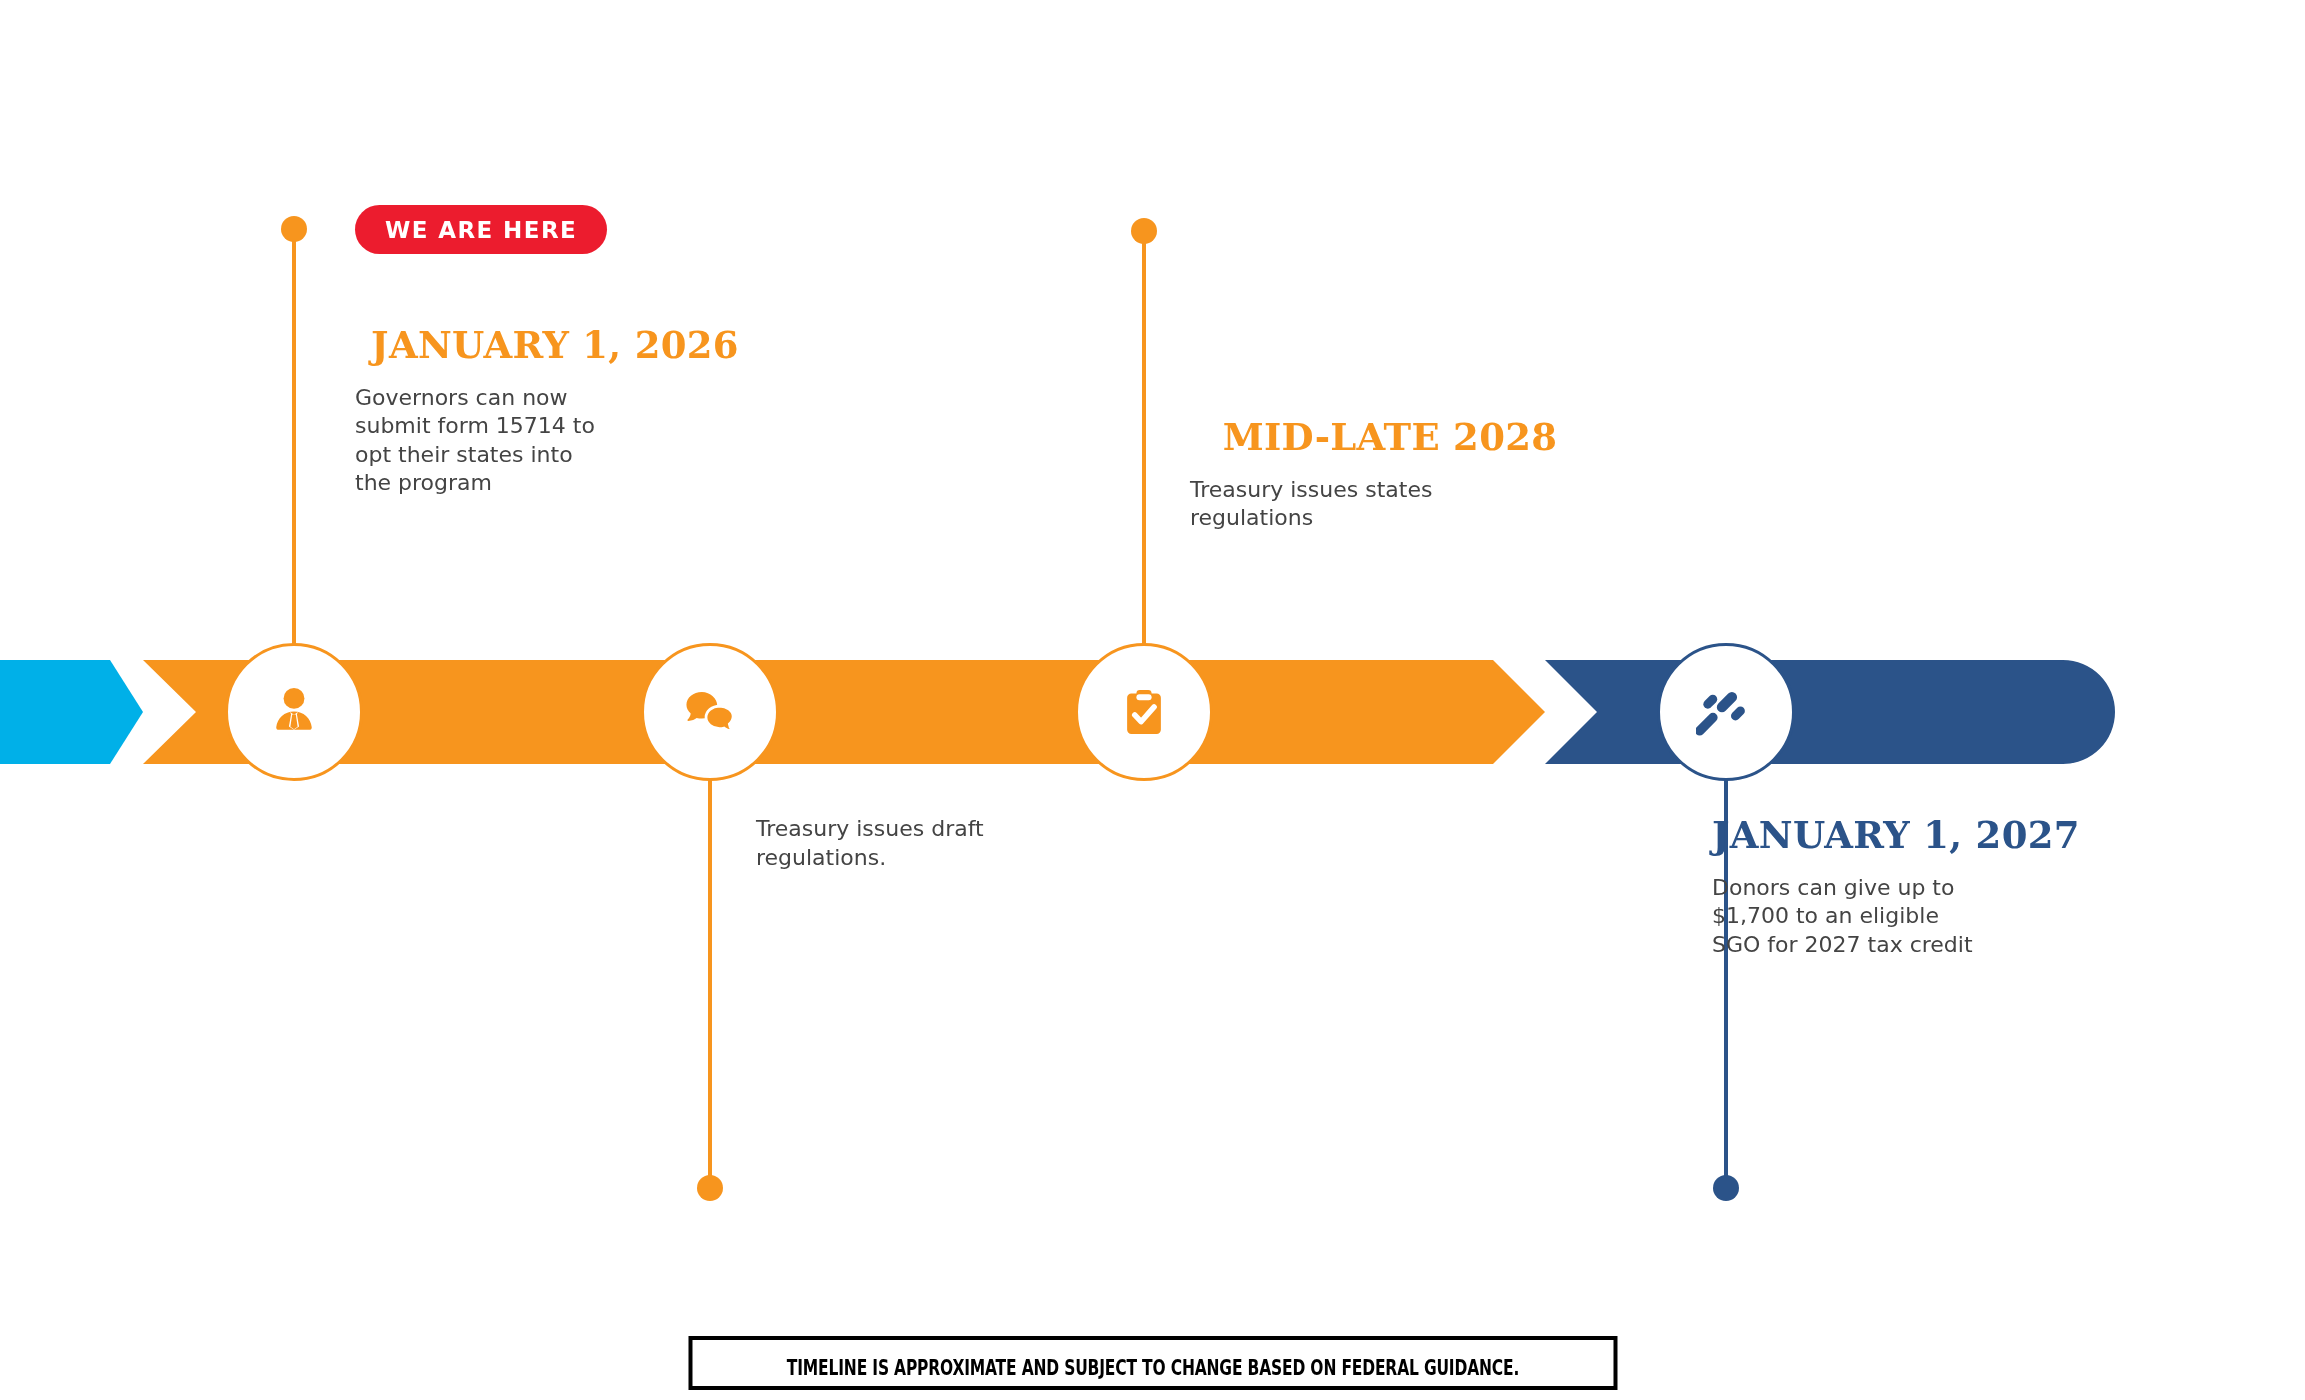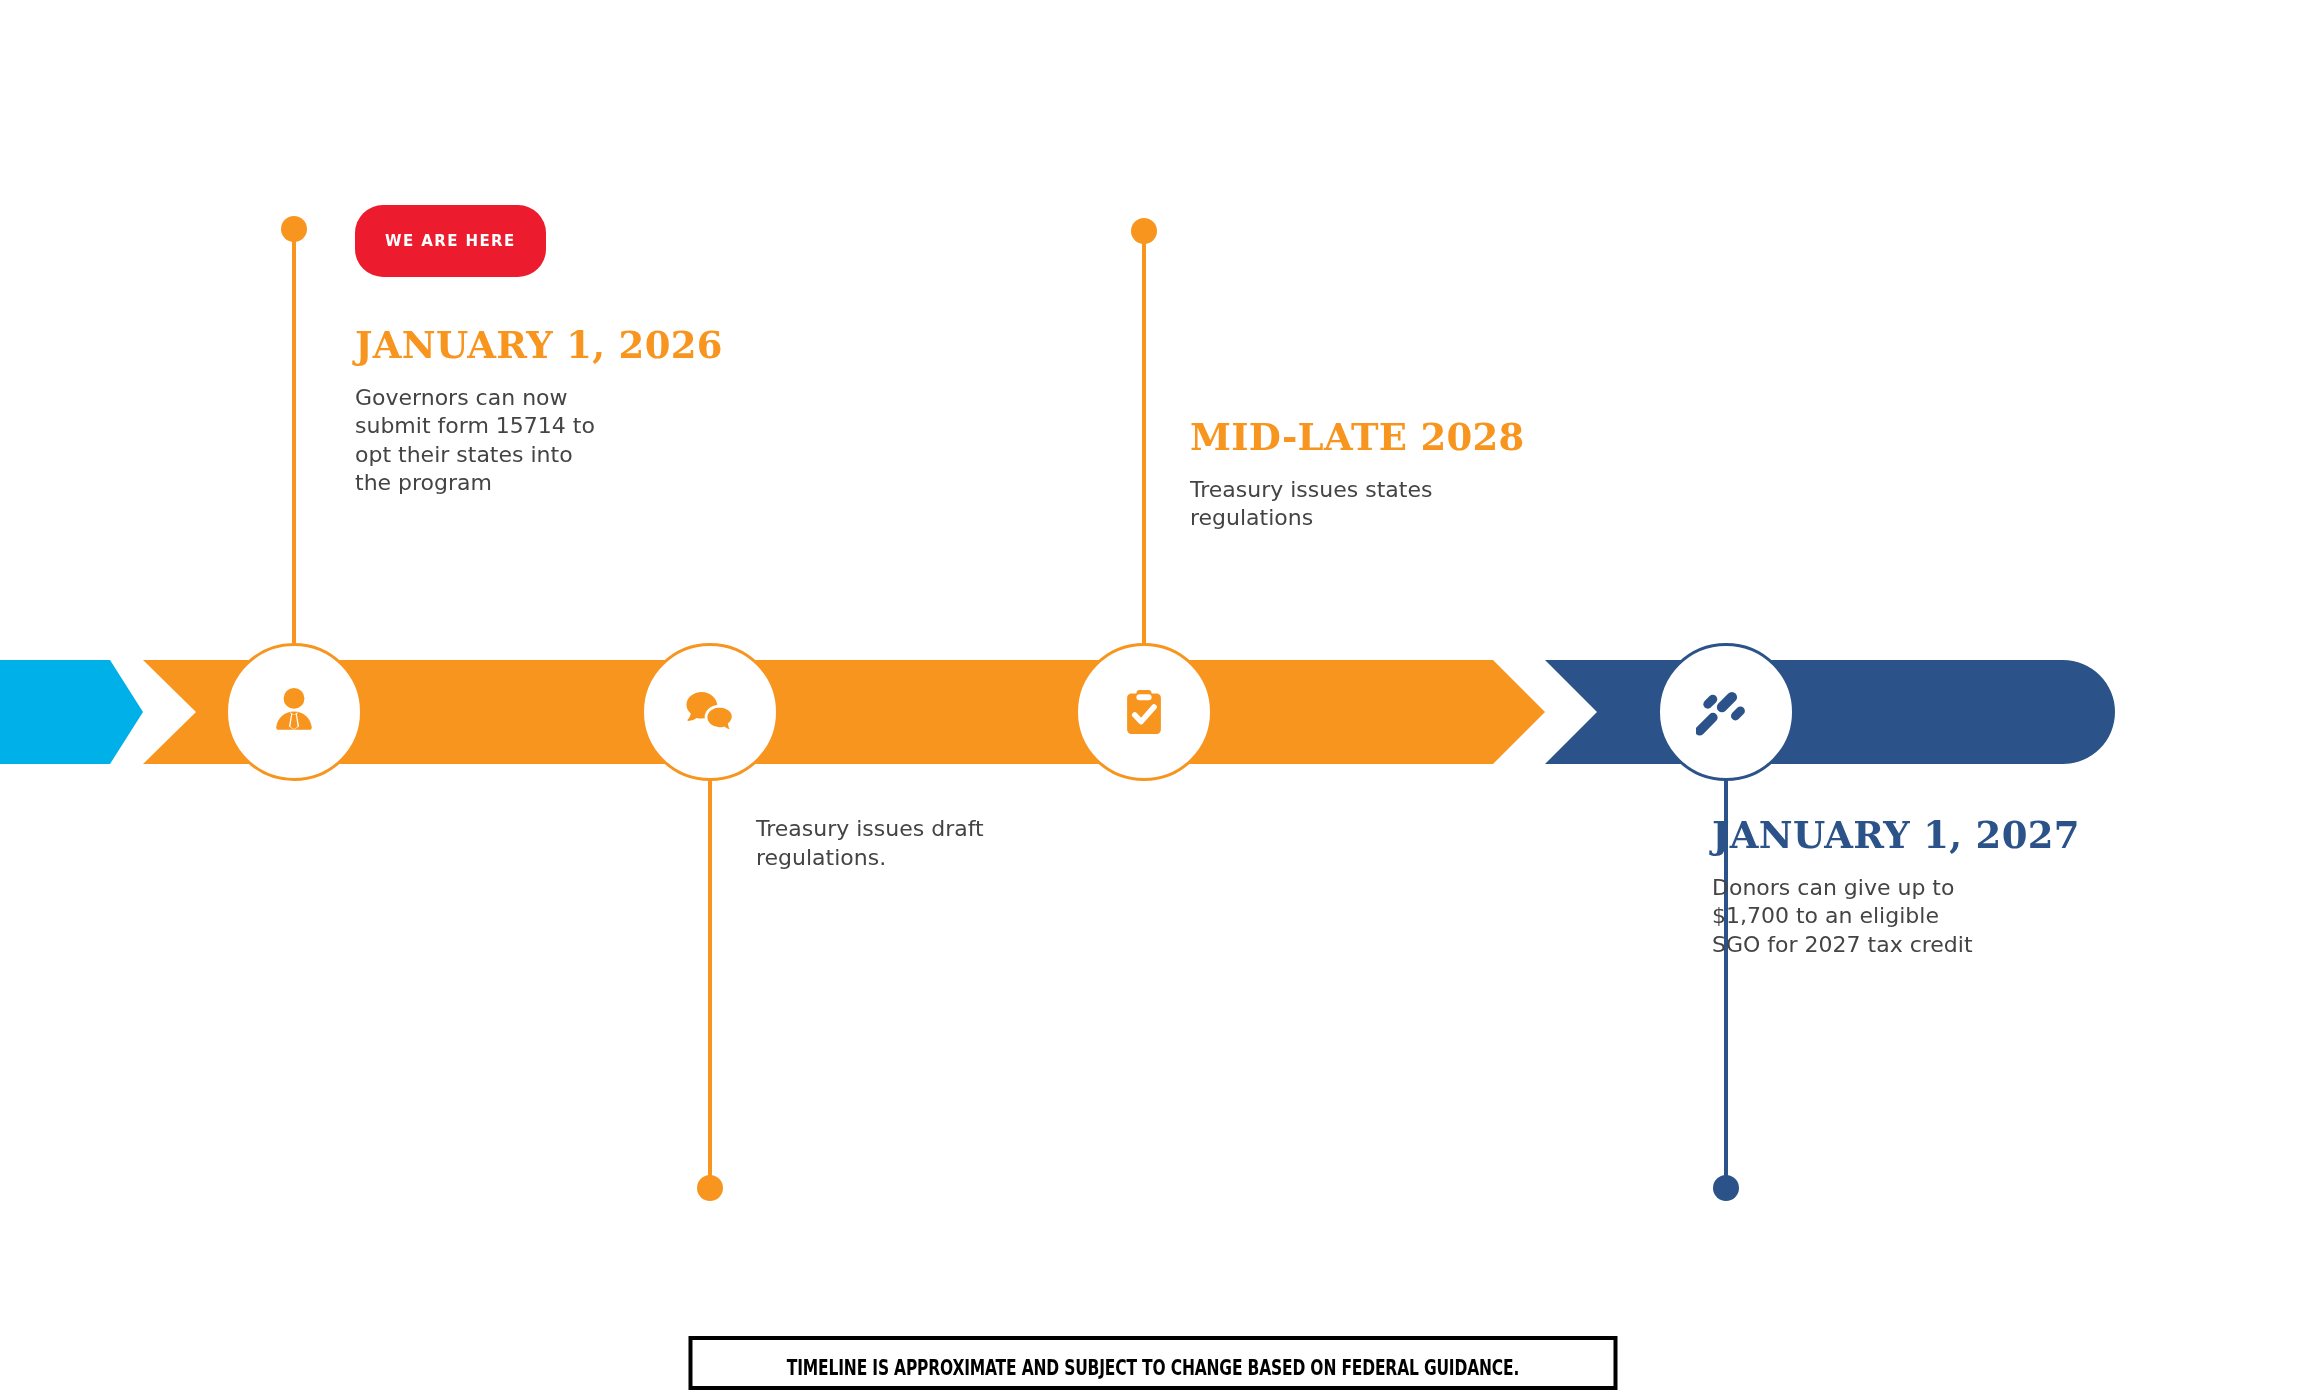--- a/index.html
+++ b/index.html
@@ -48,48 +48,48 @@
   }
   .block .date {
     font-family: "DejaVu Serif", "Liberation Serif", serif;
     font-weight: 700;
     font-size: 37px;
     letter-spacing: 0.3px;
     line-height: 1.1;
     margin: 0 0 18px 0;
     white-space: nowrap;
   }
-  .block .date.orange { color: #F7951E; }
+  .block .date.orange { color: #F7951E; text-align: center; }
   .block .date.blue   { color: #2B5389; }
   .block .body {
     font-family: "DejaVu Sans", "Liberation Sans", sans-serif;
     font-weight: 400;
     font-size: 22px;
     line-height: 1.30;
     color: #444444;
     margin: 0;
     white-space: pre-line;
   }
 
   
   #we-are-here {
     position: absolute;
     left: 355px;
     top: 205px;
-    height: 72px;
+    height: 49px;
     padding: 0 30px;
     border-radius: 28px;
     background: #EC1C2E;
     color: #ffffff;
     display: flex;
     align-items: center;
     justify-content: center;
     font-family: "DejaVu Sans", "Liberation Sans", sans-serif;
     font-weight: 700;
-    font-size: 15px;
+    font-size: 23px;
     letter-spacing: 1.4px;
     white-space: nowrap;
     z-index: 8;
   }
 
   
   #disclaimer {
     position: absolute;
     left: 50%;
     transform: translateX(-50%);

